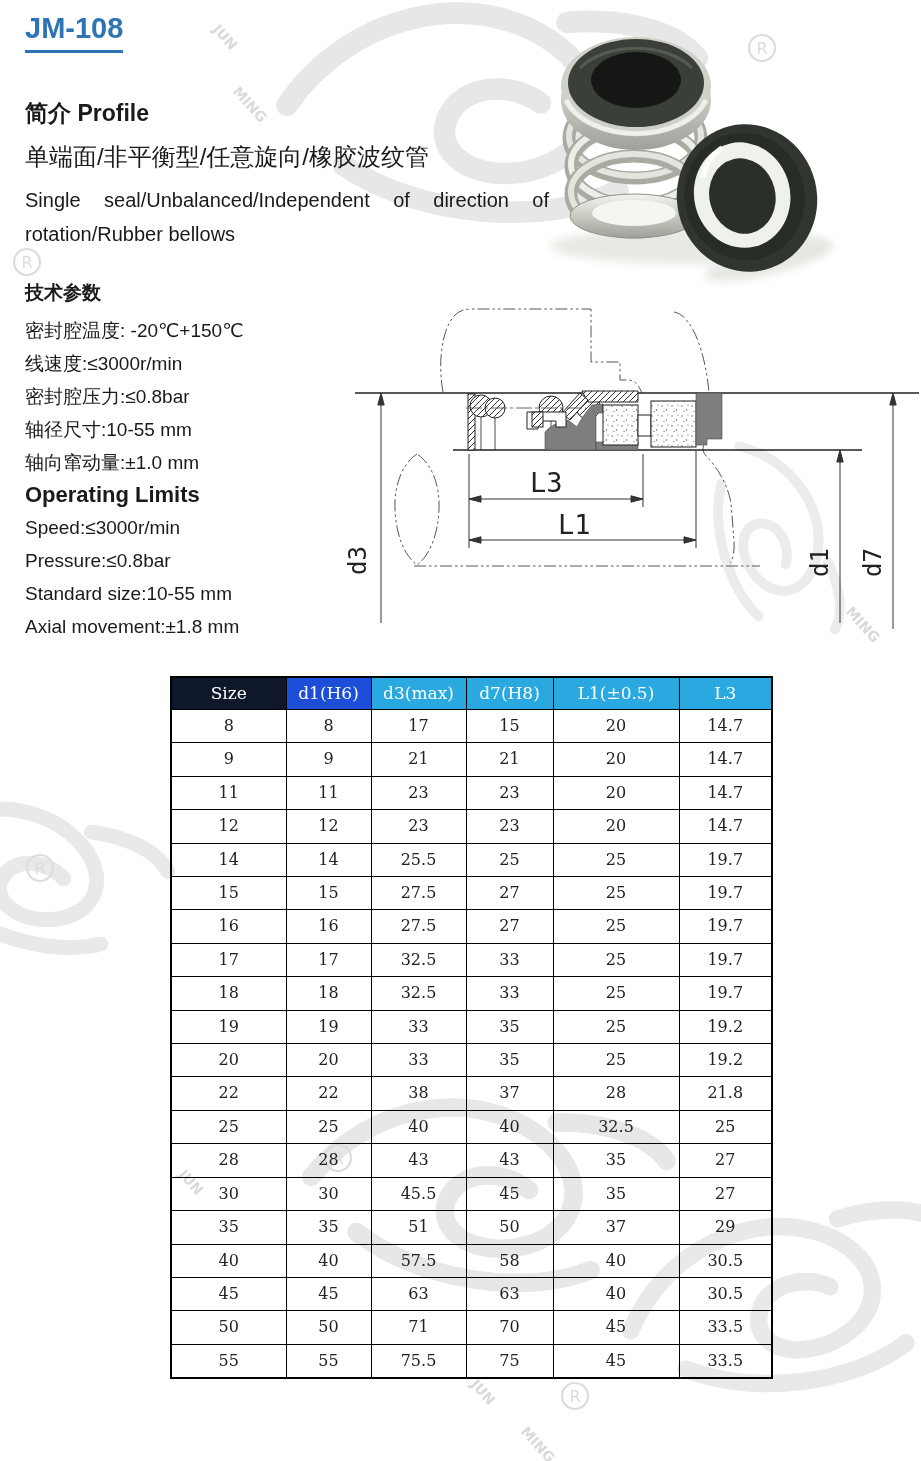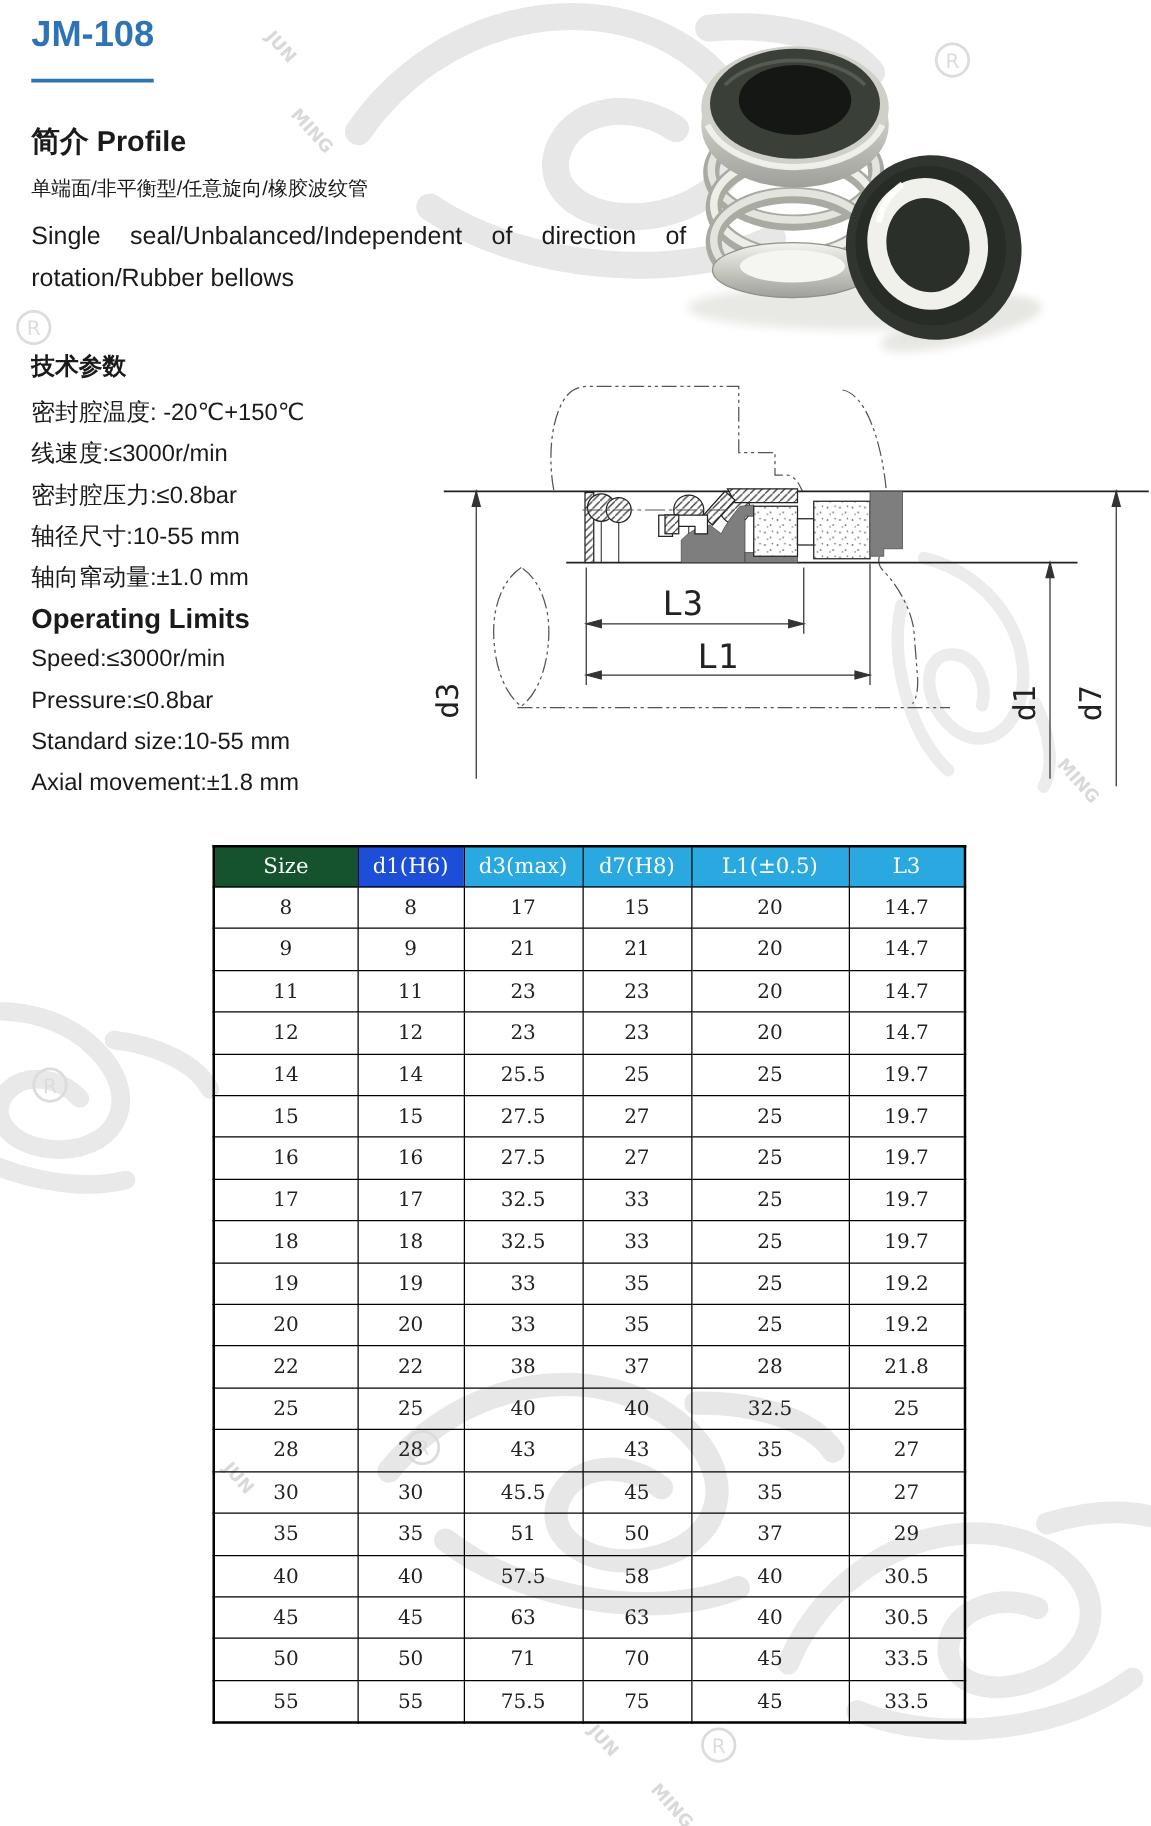--- a/index.html
+++ b/index.html
@@ -3,27 +3,27 @@
 <meta charset="utf-8">
 <style>
   html,body{margin:0;padding:0;}
   body{width:921px;height:1461px;background:#fff;position:relative;overflow:hidden;
        font-family:"Liberation Sans","DejaVu Sans",sans-serif;color:#1a1a1a;}
   .page{position:absolute;inset:0;}
   .wm-layer{position:absolute;inset:0;z-index:0;pointer-events:none;}
   .content{position:absolute;inset:0;z-index:1;}
 
   .title{position:absolute;left:25px;top:12px;font-size:29px;font-weight:bold;color:#2e74b5;
-         border-bottom:3px solid #2e74b5;padding-bottom:18px;line-height:1.15;}
+         border-bottom:3px solid #2e74b5;padding-bottom:5px;line-height:1.15;}
 
   .photo{position:absolute;left:540px;top:8px;width:381px;height:292px;}
 
   .profile{position:absolute;left:25px;top:98px;width:524px;}
   .profile-heading{font-size:23px;font-weight:bold;margin:0 0 12px 0;}
-  .profile-zh{font-size:16px;margin:0 0 10px 0;}
+  .profile-zh{font-size:24px;margin:0 0 10px 0;}
   .profile-en{font-size:20px;line-height:34px;text-align:justify;margin:0;}
 
   .tech{position:absolute;left:25px;top:280px;width:320px;}
   .tech-heading{font-size:19px;font-weight:bold;margin:0 0 8px 0;}
   .spec-line{font-size:19px;line-height:33px;white-space:nowrap;}
   .oplimits-heading{font-size:22px;font-weight:bold;margin:3px 0 3px 0;}
 
   .diagram{position:absolute;left:330px;top:293px;width:591px;height:387px;}
 
   .spec-table-wrap{position:absolute;left:170px;top:676px;}
@@ -240,21 +240,21 @@
           <col style="width:115px">
             <col style="width:85px">
             <col style="width:95px">
           <col style="width:87px">
             <col style="width:126px">
             <col style="width:93px">
         </colgroup>
         <thead>
           <tr>
 
-          <th style="background: #14532d;">Size</th>
+          <th style="background: #0f172a;">Size</th>
               <th style="background: #1d4ed8;">d1(H6)</th>
               <th style="background: rgb(41, 169, 224);">d3(max)</th>
               <th style="background: rgb(41, 169, 224);">d7(H8)</th>
               <th style="background: rgb(41, 169, 224);">L1(±0.5)</th>
               <th style="background: rgb(41, 169, 224);">L3</th>
             </tr>
         </thead>
         <tbody>
 
             <tr>

